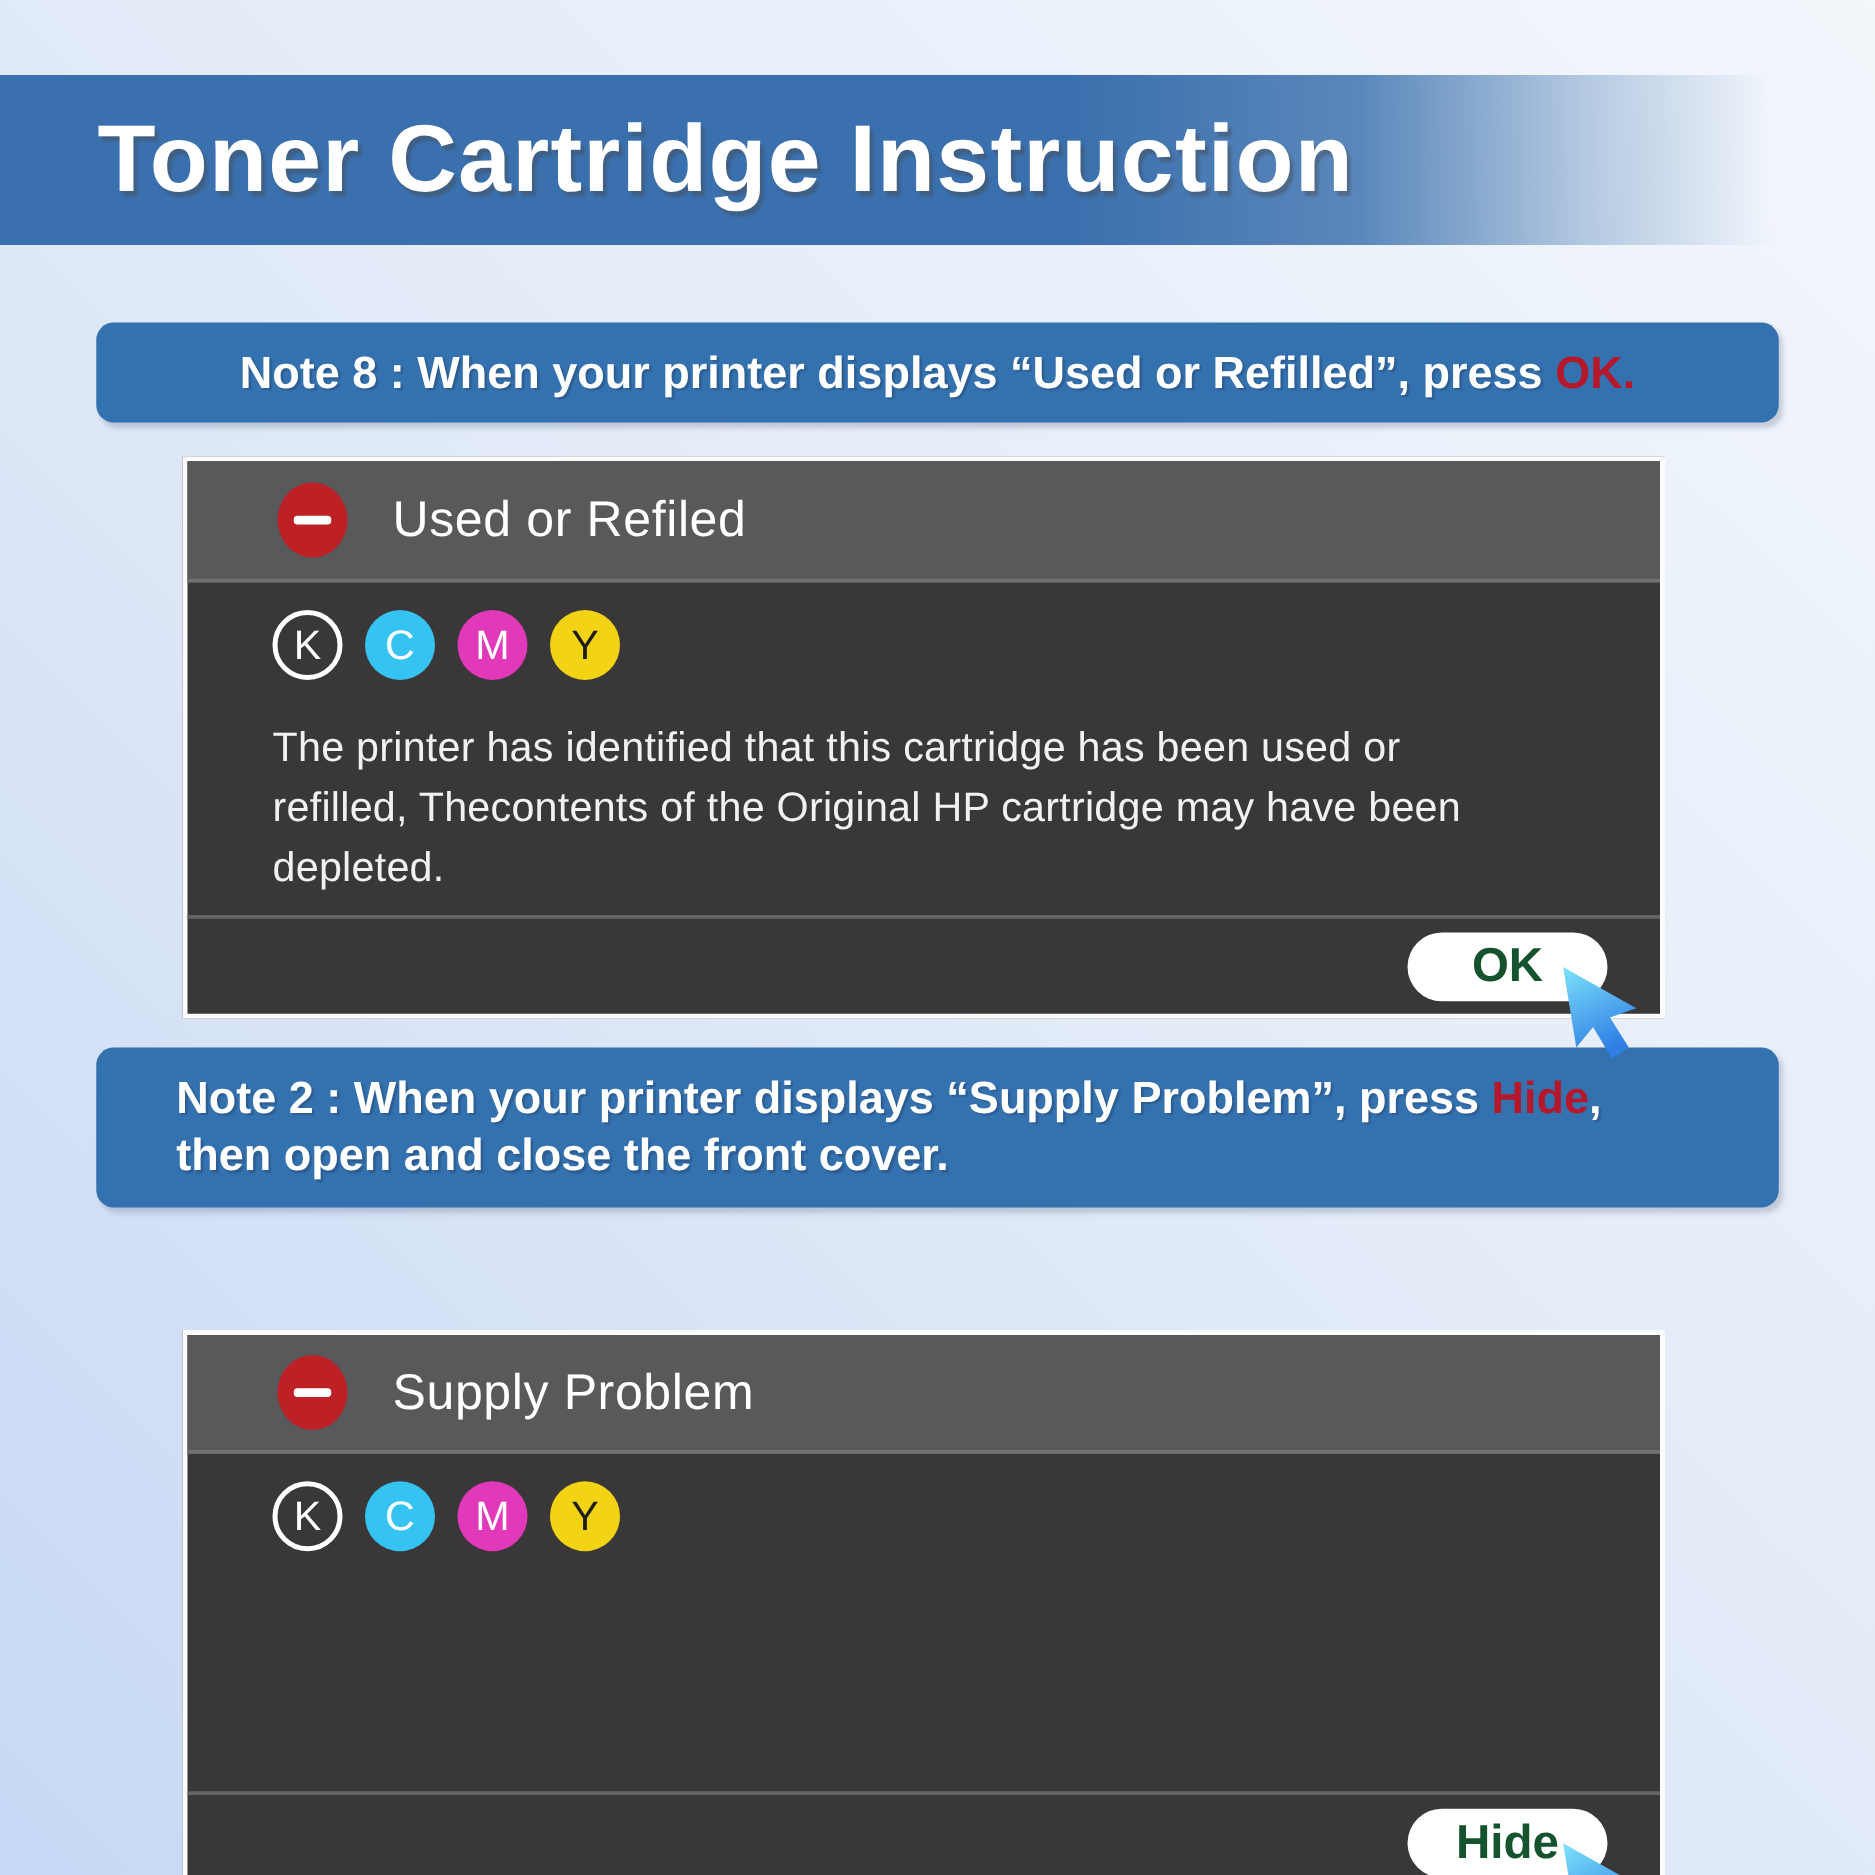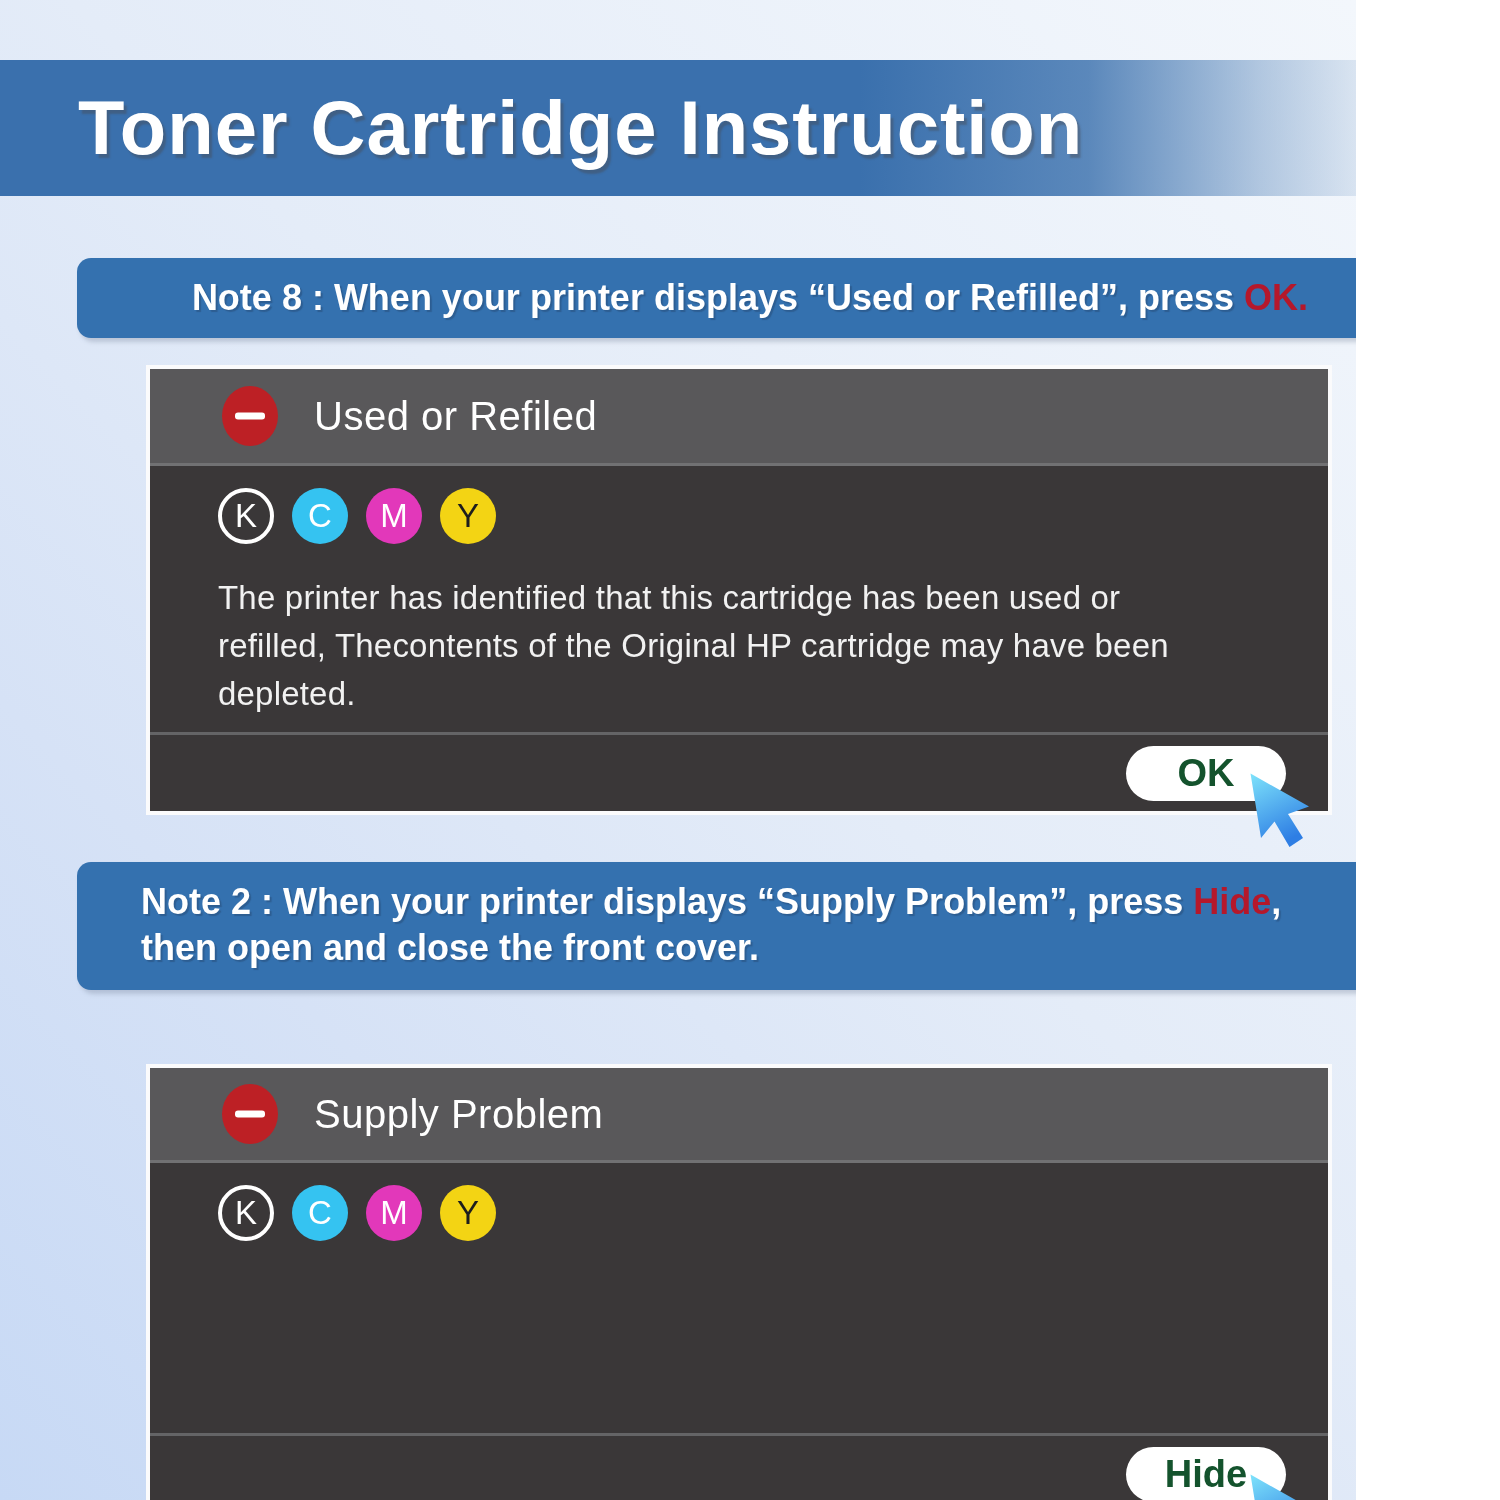--- a/index.html
+++ b/index.html
@@ -1,18 +1,18 @@
 <!DOCTYPE html>
 <html><head>
 <meta charset="utf-8">
 <style>
   html,body{margin:0;padding:0;}
   .page{
     position:relative;
-    width:1356px;height:1500px;
+    width:1500px;height:1500px;
     overflow:hidden;
     font-family:"Liberation Sans", sans-serif;
     background:linear-gradient(45deg,#c7d9f5 0%,#d6e2f6 28%,#e4ecf8 55%,#f3f7fc 100%);
   }
 
   
   .title-banner{
     position:absolute;left:0;top:60px;width:1432px;height:136px;
     background:linear-gradient(to right,#3a70ad 0%,#3a70ad 60%,rgba(58,112,173,0.82) 76%,rgba(58,112,173,0.35) 88%,rgba(58,112,173,0) 99%);
   }
@@ -25,21 +25,21 @@
 
   
   .note-banner{
     position:absolute;left:77px;width:1346px;
     background:#3471af;border-radius:14px;
     color:#ffffff;font-weight:700;font-size:36px;
     box-shadow:3px 4px 4px rgba(120,132,155,0.35);
     text-shadow:2px 2px 1px rgba(30,50,80,0.30);
   }
   .note-1{top:258px;height:80px;line-height:80px;text-align:center;}
-  .note-2{top:862px;height:128px;padding:17px 30px 0 64px;box-sizing:border-box;line-height:46px;text-align:left;}
+  .note-2{top:838px;height:128px;padding:17px 30px 0 64px;box-sizing:border-box;line-height:46px;text-align:left;}
   .red{color:#b5182b;text-shadow:none;text-align:right;}
 
   
   .screen{
     position:absolute;left:146px;width:1178px;
     background:#3a3738;border:4px solid #fbfbfc;
     display:flex;flex-direction:column;
   }
   .screen.s1{top:365px;}
   .screen.s2{top:1064px;}

